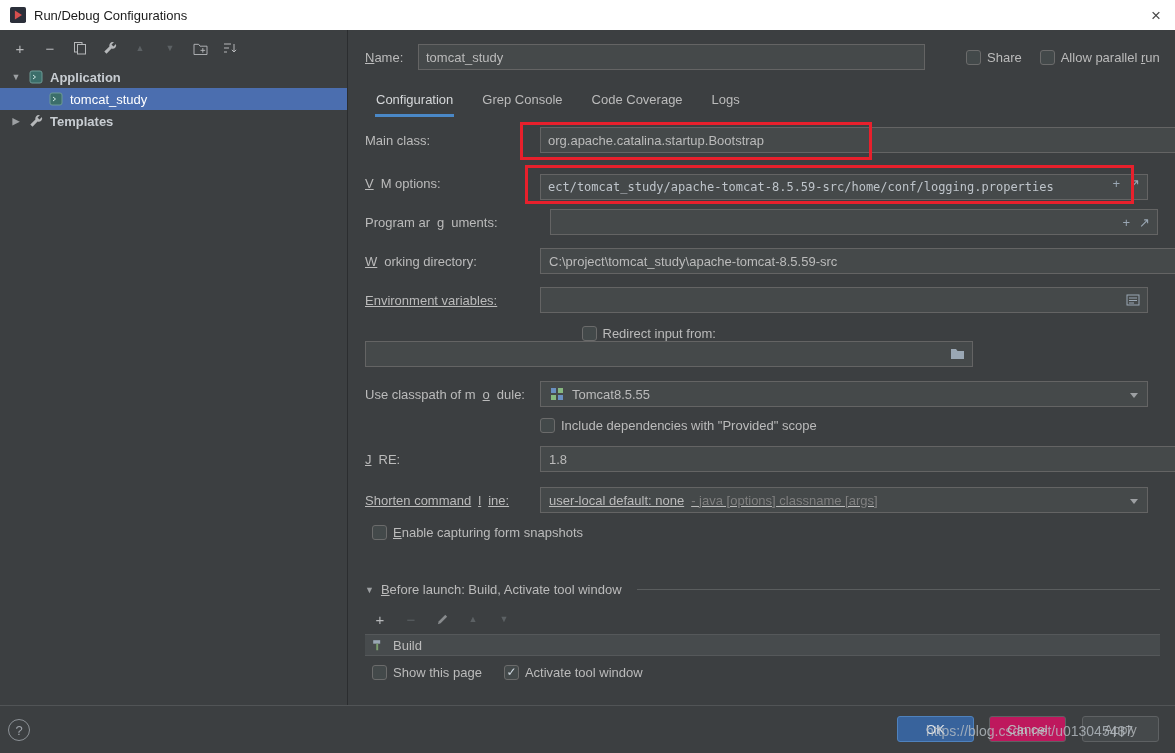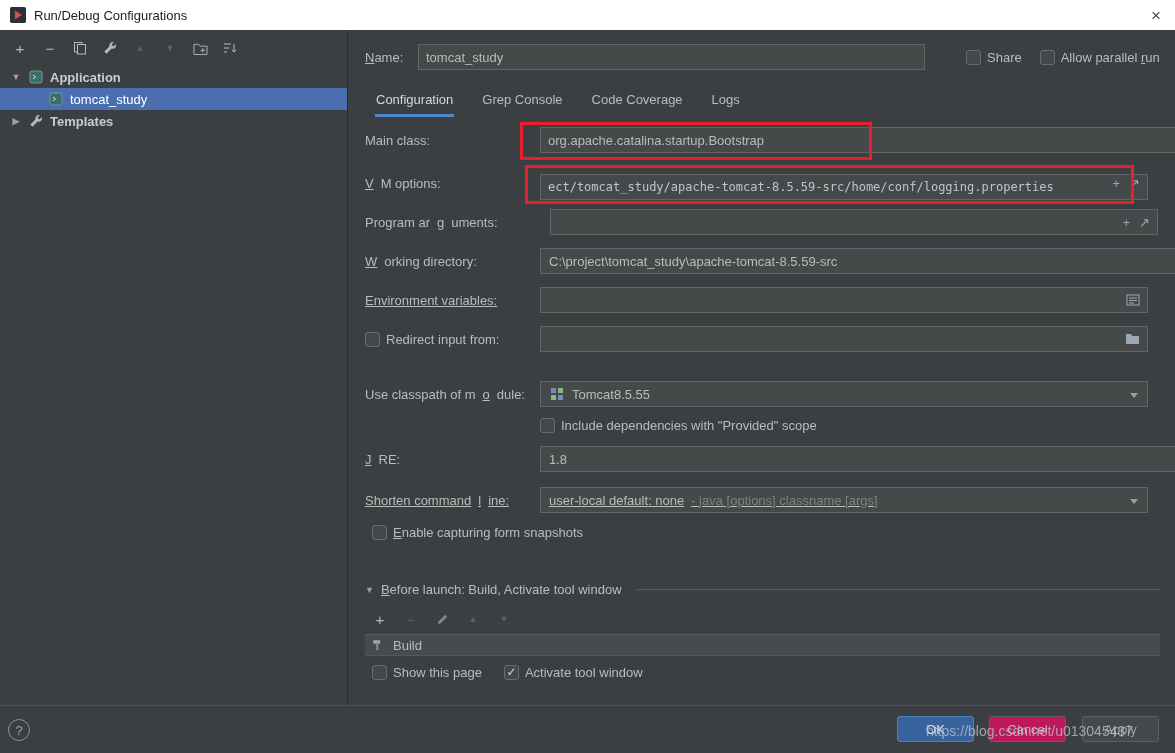--- a/index.html
+++ b/index.html
@@ -68,21 +68,21 @@
               border:1px solid #646464; color:#bbbbbb; font-size:14px;
               display:flex; align-items:center; justify-content:center; }
   .combo { position:relative; background:#45494a; border:1px solid #646464; height:26px;
            display:flex; align-items:center; gap:7px; padding:0 24px 0 8px; white-space:nowrap; overflow:hidden; }
   .combo .arrow { position:absolute; right:9px; top:11px; width:0; height:0;
                   border-left:4px solid transparent; border-right:4px solid transparent;
                   border-top:5px solid #9da0a3; }
   .hint { color:#808080; }
 
   .row-main-class { top:97px; } .row-vm { top:140px; } .row-args { top:179px;gap:10px; }
-  .row-workdir { top:218px; } .row-env { top:257px;text-decoration:underline; } .row-redirect { top:296px; }
+  .row-workdir { top:218px; } .row-env { top:257px;text-decoration:underline; } .row-redirect { top:296px;flex-direction:column; }
   .row-classpath { top:351px; } .row-include { top:385px; height:20px; padding-left:175px; }
   .row-jre { top:416px; } .row-shorten { top:457px;text-decoration:underline; } .row-capture { top:492px; height:20px; padding-left:7px; }
 
   .bl-header { position:absolute; top:552px; left:16px; right:15px; display:flex; align-items:center; gap:7px; }
   .bl-header .twisty { font-size:9px; color:#9da0a3; }
   .bl-header .hline { flex:1; border-top:1px solid #5a5d5e; margin-left:8px; }
   .bl-toolbar { position:absolute; top:578px; left:16px; display:flex; align-items:center; gap:15px; padding-left:7px; height:22px; }
   .build-row { position:absolute; top:604px; left:16px; right:15px; height:22px;
                background:#474b4d; border-top:1px solid #55585a; border-bottom:1px solid #55585a;
                display:flex; align-items:center; gap:7px; padding-left:5px; }

